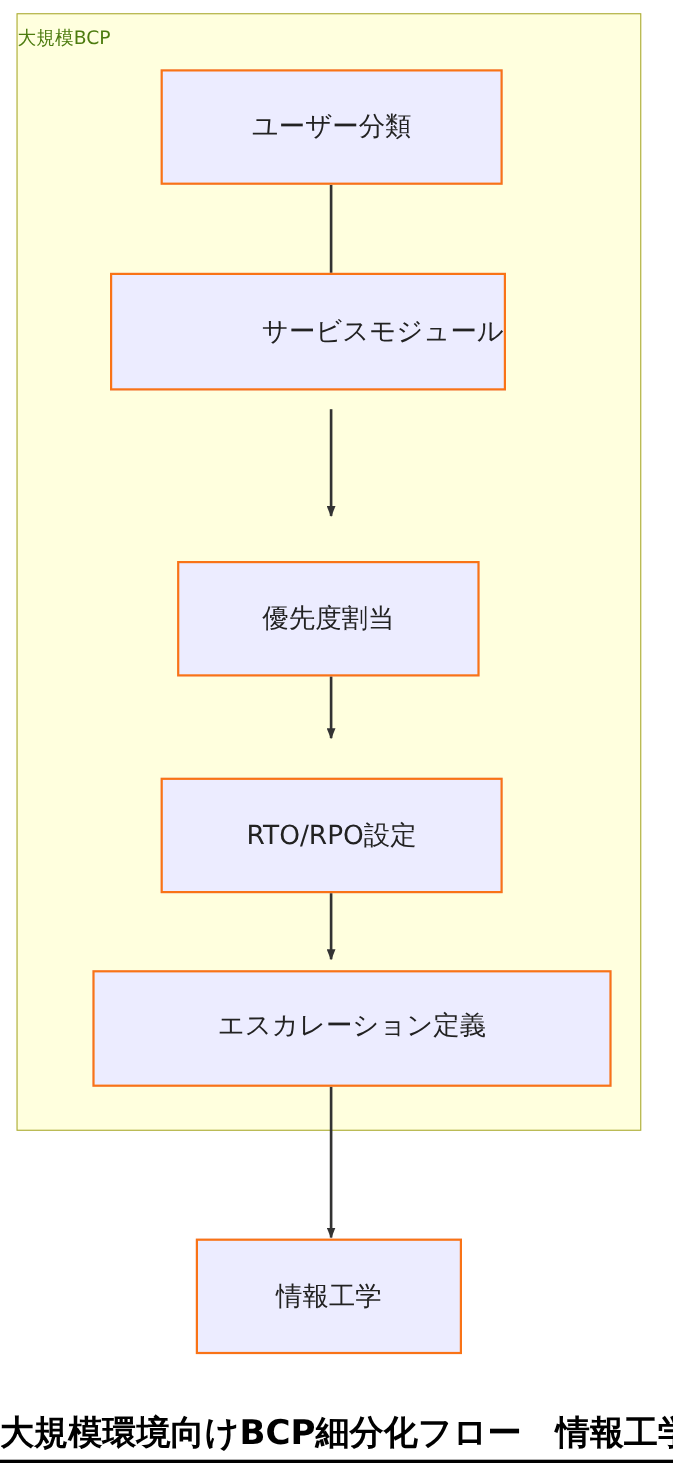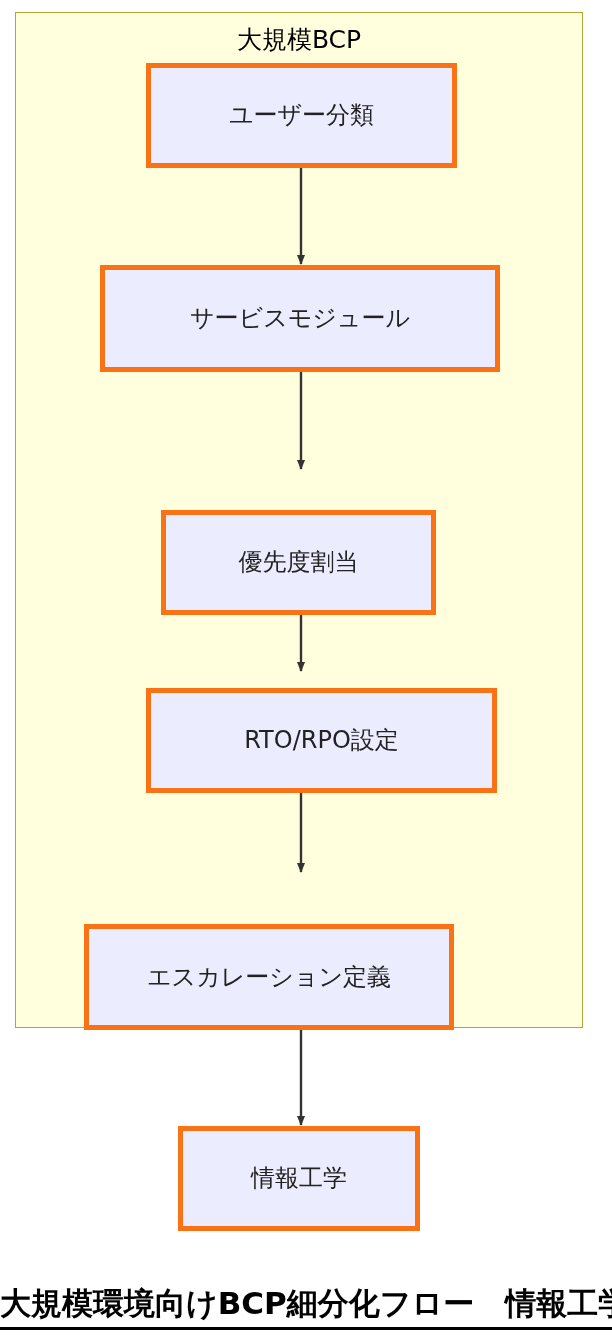--- a/index.html
+++ b/index.html
@@ -32,54 +32,53 @@
     height: 1016px;
     background: #ffffde;
     border: 1.6px solid #aaaa33;
     box-sizing: border-box;
   }
   .subgraph-label {
     position: absolute;
     left: 0;
     top: 14px;
     width: 100%;
-    text-align: center;
-    font-size: 25px;
-    color: #000000;
+    font-size: 17px;
+    color: #4d7c0f;
     line-height: 1;
     letter-spacing: 0px;
   }
 
   
   .node {
     position: absolute;
     background: #ececff;
-    border: 5px solid #f97316;
+    border: 2px solid #f97316;
     box-sizing: border-box;
     display: flex;
     align-items: center;
     justify-content: center;
     z-index: 3;
   }
   .node-label {
     font-size: 24px;
     color: #222222;
     line-height: 1.1;
     white-space: nowrap;
     text-align: center;
   }
   .node-label.latin {
     letter-spacing: 0px;
   }
 
   #node-user-classification { left: 146px; top: 63px;  width: 311px; height: 105px; }
-  #node-service-module      { left: 100px; top: 265px; width: 400px; height: 107px; }
+  #node-service-module      { left: 100px; top: 248px; width: 360px; height: 107px; justify-content: flex-end; }
   #node-priority-allocation { left: 161px; top: 470px; width: 275px; height: 105px; margin-top: 40px; }
-  #node-rto-rpo-setting     { left: 146px; top: 688px; width: 351px; height: 105px; }
-  #node-escalation-def      { left: 84px;  top: 924px; width: 370px; height: 106px; }
+  #node-rto-rpo-setting     { left: 146px; top: 707px; width: 311px; height: 105px; }
+  #node-escalation-def      { left: 84px;  top: 882px; width: 472px; height: 106px; font-family: Liberation Mono, monospace; }
   #node-recovery-exec       { left: 178px; top: 1126px;width: 242px; height: 105px; }
 
   
   #edge-layer {
     position: absolute;
     left: 0;
     top: 0;
     width: 612px;
     height: 1344px;
     z-index: 2;

